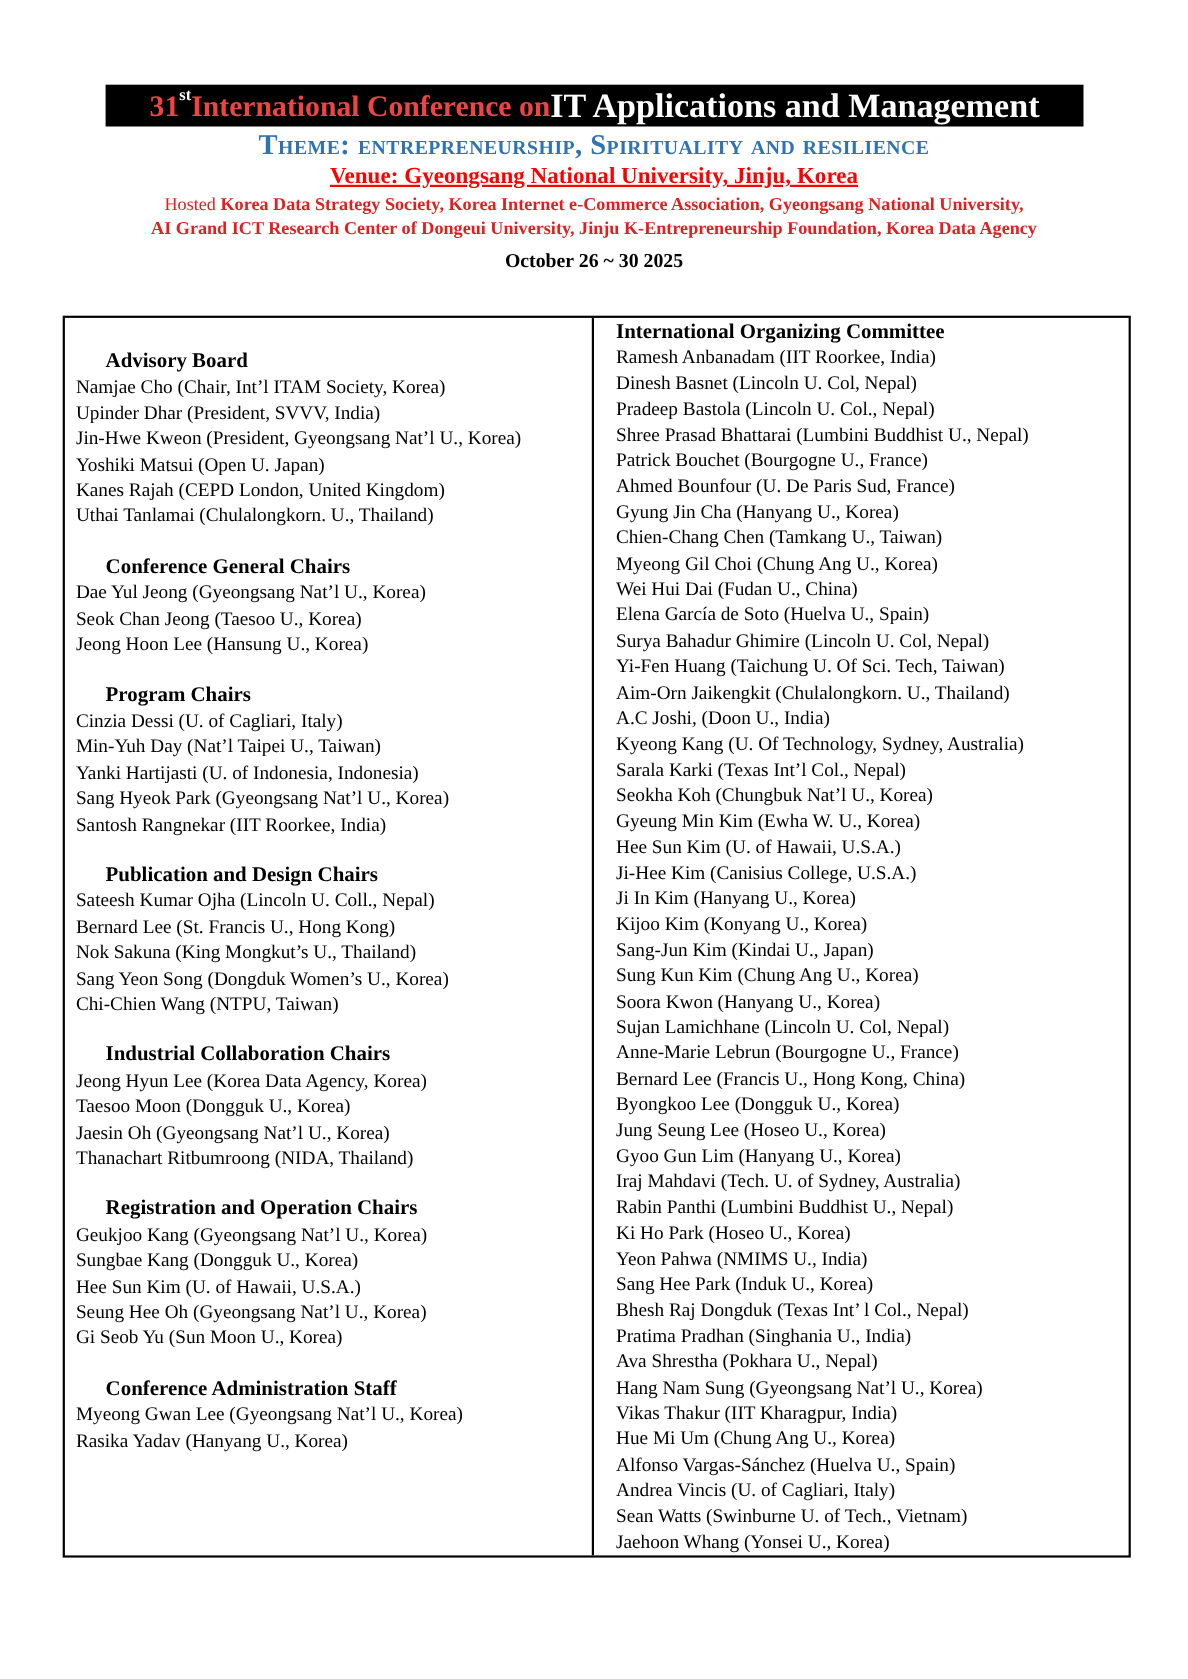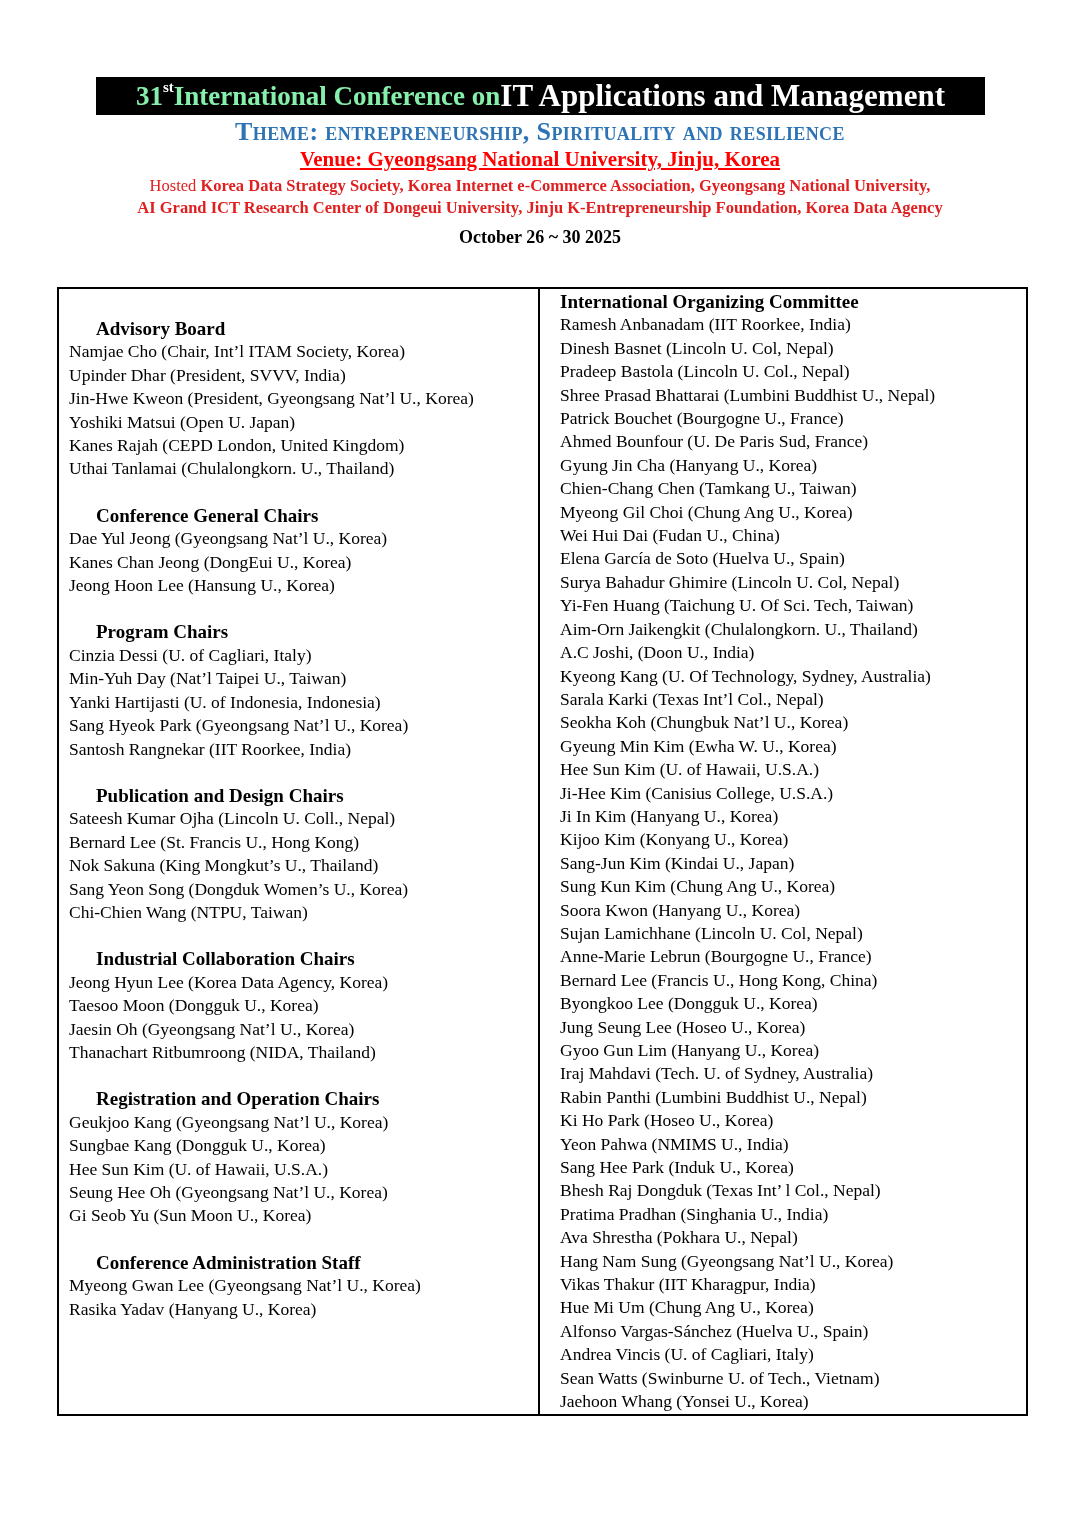--- a/index.html
+++ b/index.html
@@ -8,21 +8,21 @@
     font-family:"Liberation Serif","DejaVu Serif",serif; color:#000;
     overflow:hidden;
   }
 
   
   .banner {
     position:absolute; left:96px; top:77px; width:889px; height:38px;
     background:#000000; display:flex; align-items:center; justify-content:center;
     white-space:nowrap;
   }
-  .banner .t1 { color:#86efac; font-weight:bold; font-size:27px; }
+  .banner .t1 { color:#ef4444; font-weight:bold; font-size:27px; }
   .banner .ord { color:#ffffff; font-weight:bold; font-size:15px; vertical-align:super; line-height:0; position:relative; top:-9px; }
   .banner .t2 { color:#ffffff; font-weight:bold; font-size:31px; }
 
   
   .subhead { position:absolute; top:118px; left:0; width:1080px; text-align:center; }
   .theme-line {
     font-size:26px; font-weight:bold; color:#2e74b5;
     font-variant:small-caps; letter-spacing:0.4px; line-height:27px;
   }
   .venue-line {
@@ -79,21 +79,21 @@
         <div class="member">Namjae Cho (Chair, Int’l ITAM Society, Korea)</div>
         <div class="member">Upinder Dhar (President, SVVV, India)</div>
         <div class="member">Jin-Hwe Kweon (President, Gyeongsang Nat’l U., Korea)</div>
         <div class="member">Yoshiki Matsui (Open U. Japan)</div>
         <div class="member">Kanes Rajah (CEPD London, United Kingdom)</div>
         <div class="member">Uthai Tanlamai (Chulalongkorn. U., Thailand)</div>
       </div>
       <div class="section">
         <div class="sec-heading">Conference General Chairs</div>
         <div class="member">Dae Yul Jeong (Gyeongsang Nat’l U., Korea)</div>
-        <div class="member">Kanes Chan Jeong (DongEui U., Korea)</div>
+        <div class="member">Seok Chan Jeong (Taesoo U., Korea)</div>
         <div class="member">Jeong Hoon Lee (Hansung U., Korea)</div>
       </div>
       <div class="section">
         <div class="sec-heading">Program Chairs</div>
         <div class="member">Cinzia Dessi (U. of Cagliari, Italy)</div>
         <div class="member">Min-Yuh Day (Nat’l Taipei U., Taiwan)</div>
         <div class="member">Yanki Hartijasti (U. of Indonesia, Indonesia)</div>
         <div class="member">Sang Hyeok Park (Gyeongsang Nat’l U., Korea)</div>
         <div class="member">Santosh Rangnekar (IIT Roorkee, India)</div>
       </div>

